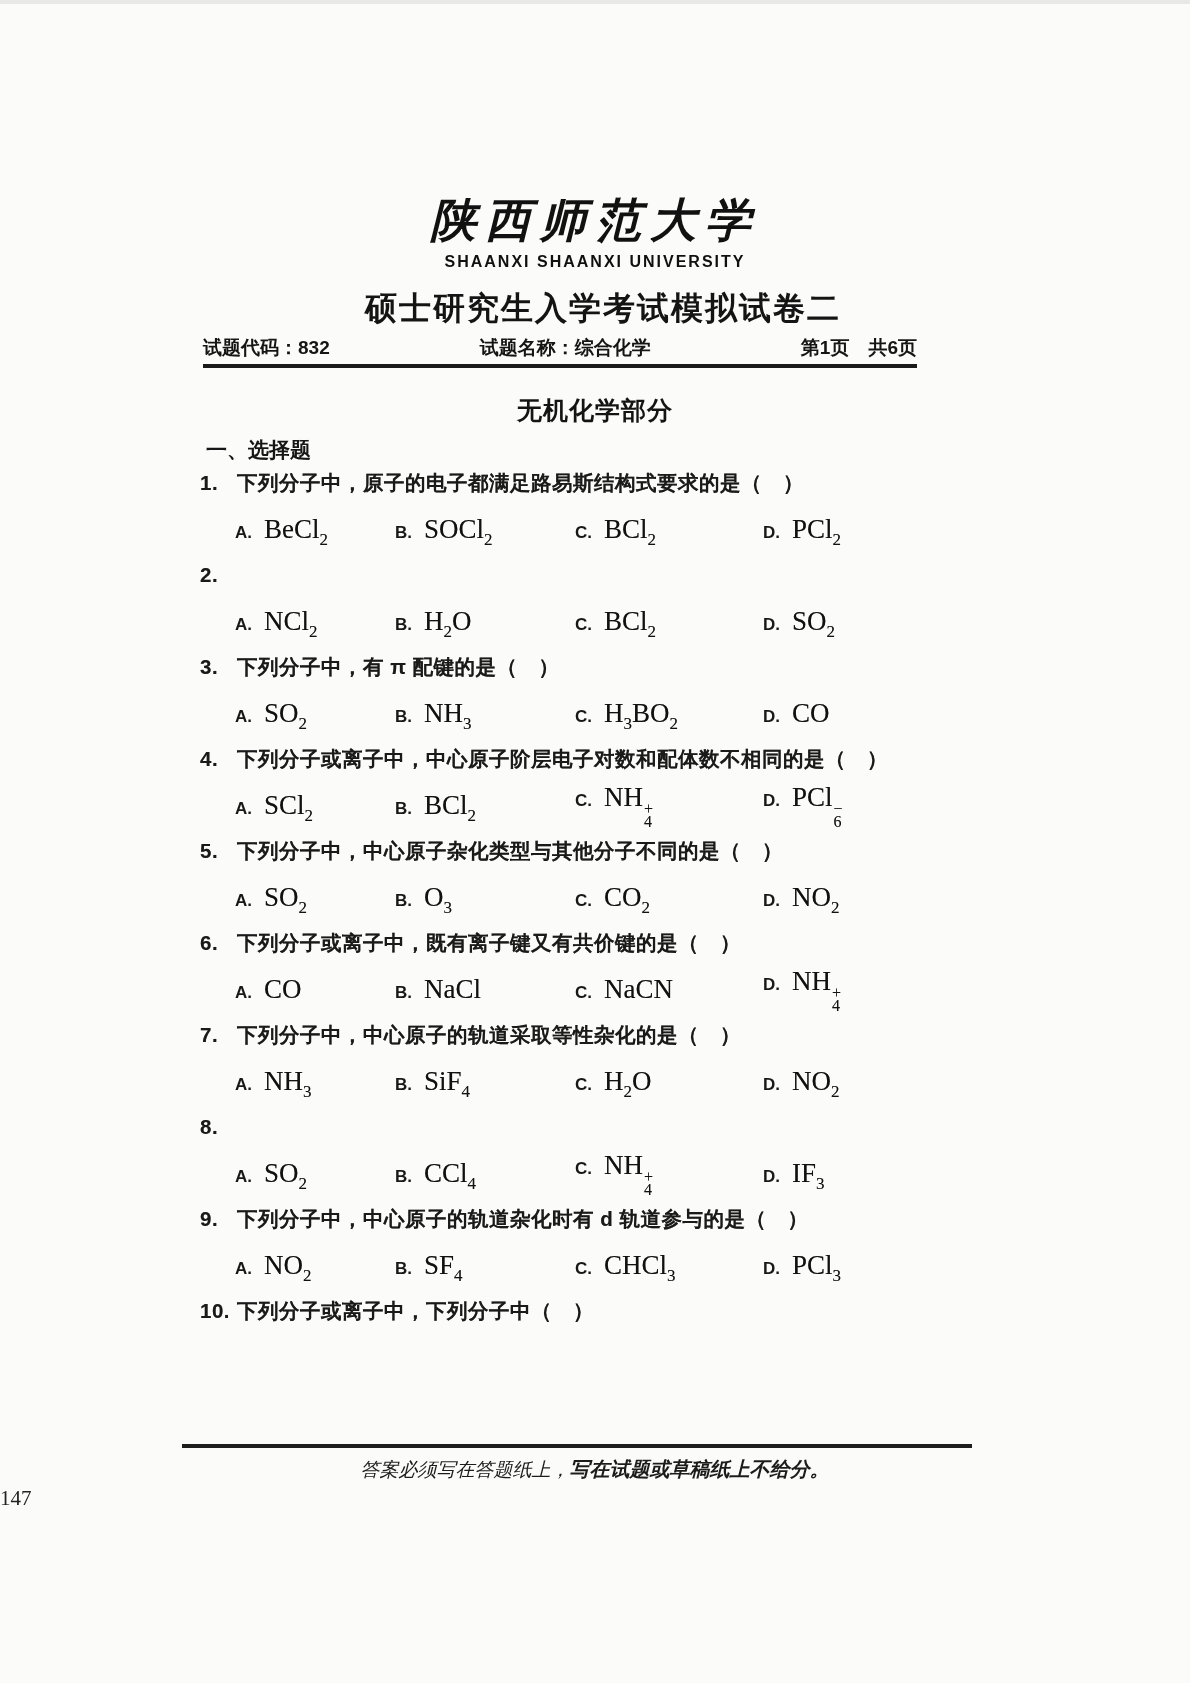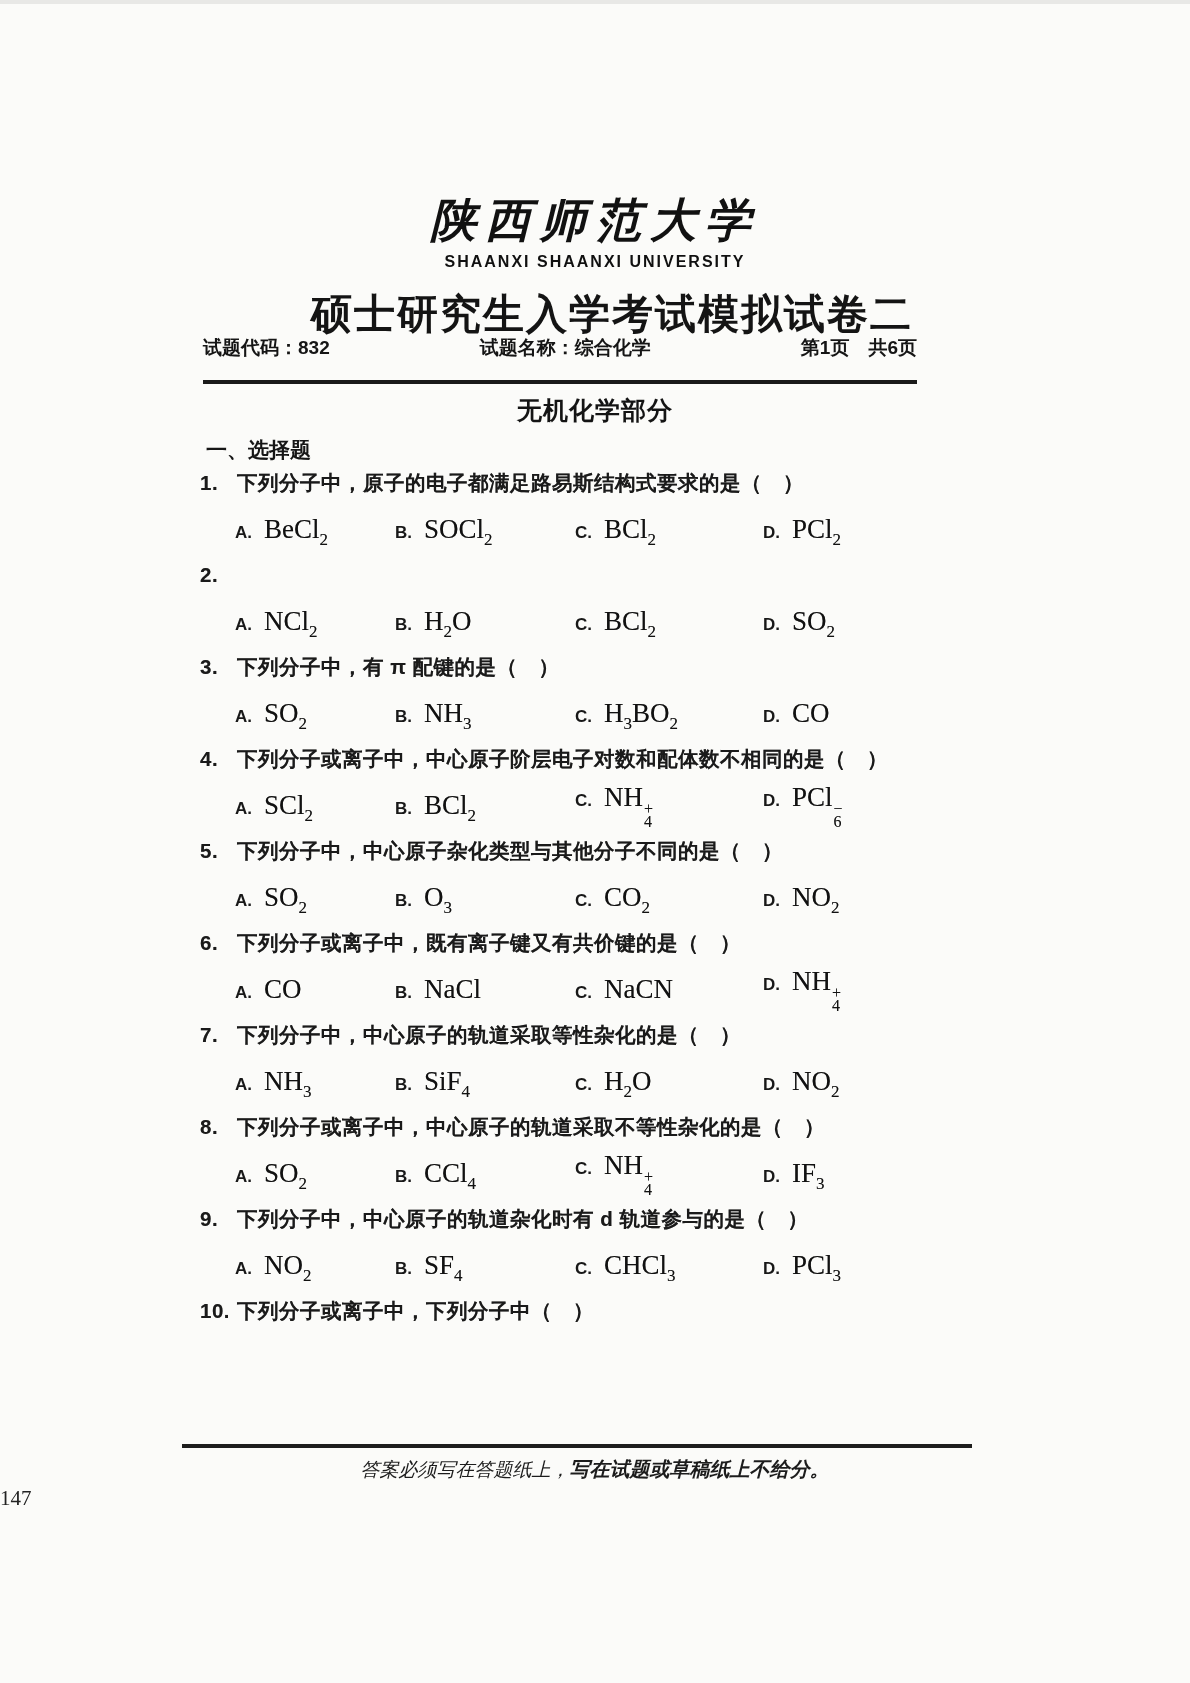--- a/index.html
+++ b/index.html
@@ -22,30 +22,30 @@
     font-style:italic; font-weight:bold;
     font-size:46px; letter-spacing:9px;
     color:#111;
   }
   .logo-en {
     margin-top:1px;
     font-weight:bold; font-size:16px; letter-spacing:2px;
     color:#101010;
   }
   .paper-title {
-    position:absolute; top:283px; left:17px; width:100%;
+    position:absolute; top:283px; left:8px; width:100%;
     text-align:center;
-    font-weight:bold; font-size:41px; letter-spacing:2px;
+    font-weight:bold; font-size:32px; letter-spacing:2px;
     color:#141414;
   }
   .meta-row {
     position:absolute; top:331px; left:3px; width:714px;
     display:flex; justify-content:space-between; align-items:flex-end;
     font-weight:bold; font-size:19px;
-    padding-bottom:19px;
+    padding-bottom:3px;
     border-bottom:4px solid #1a1a1a;
     color:#151515;
   }
   .section-title {
     position:absolute; top:390px; left:0; width:100%;
     text-align:center;
     font-weight:bold; font-size:25px; letter-spacing:1px;
     color:#141414;
   }
   .part-title {
@@ -309,21 +309,20 @@
             </span>
             <span class="opt">
               <span class="opt-label">D.</span>
               <span class="formula"><span>NO</span><sub>2</sub></span>
             </span>
           </div>
         </div>
         <div class="q-block">
           <div class="q-text">
             <span class="q-no">8.</span>
-            <span>下列分子或离子中，中心原子的轨道采取不等性杂化的是（　）</span>
           </div>
           <div class="q-opts">
             <span class="opt">
               <span class="opt-label">A.</span>
               <span class="formula"><span>SO</span><sub>2</sub></span>
             </span>
             <span class="opt">
               <span class="opt-label">B.</span>
               <span class="formula"><span>CCl</span><sub>4</sub></span>
             </span>

